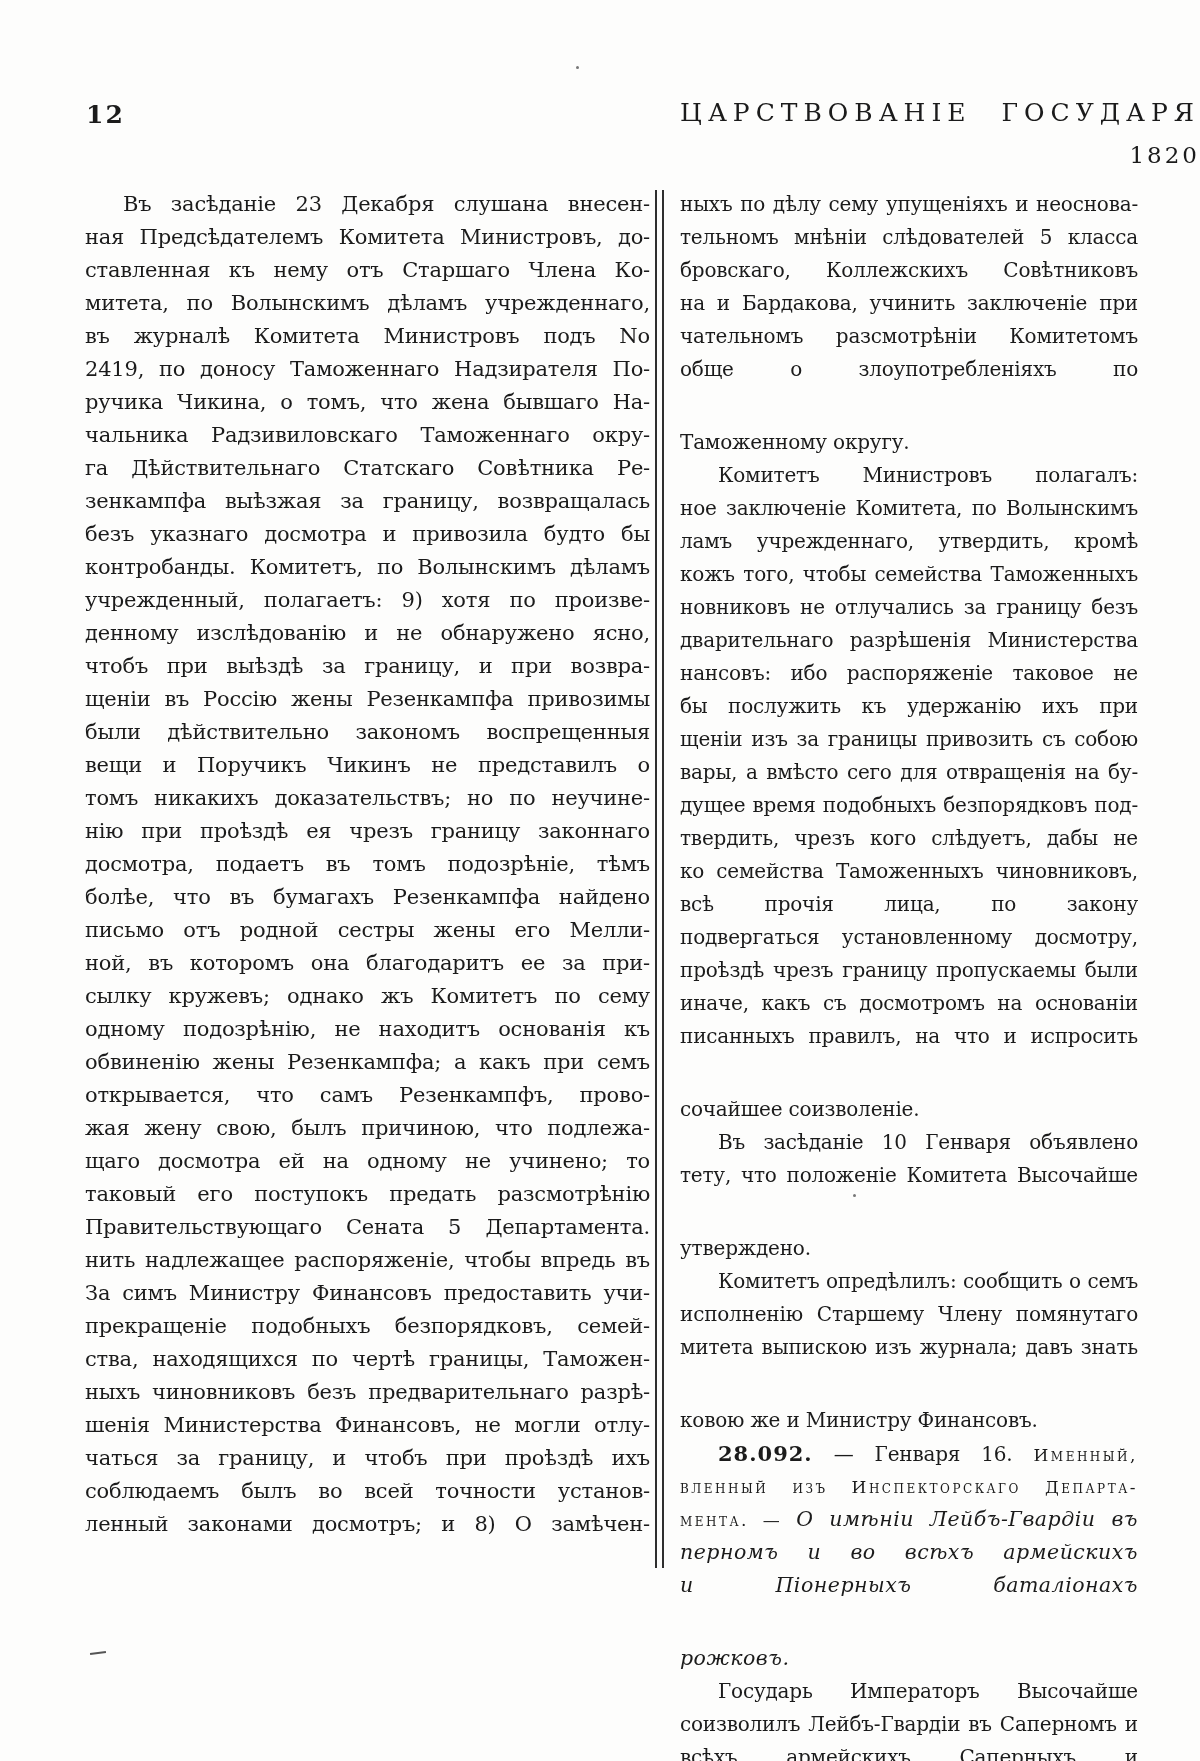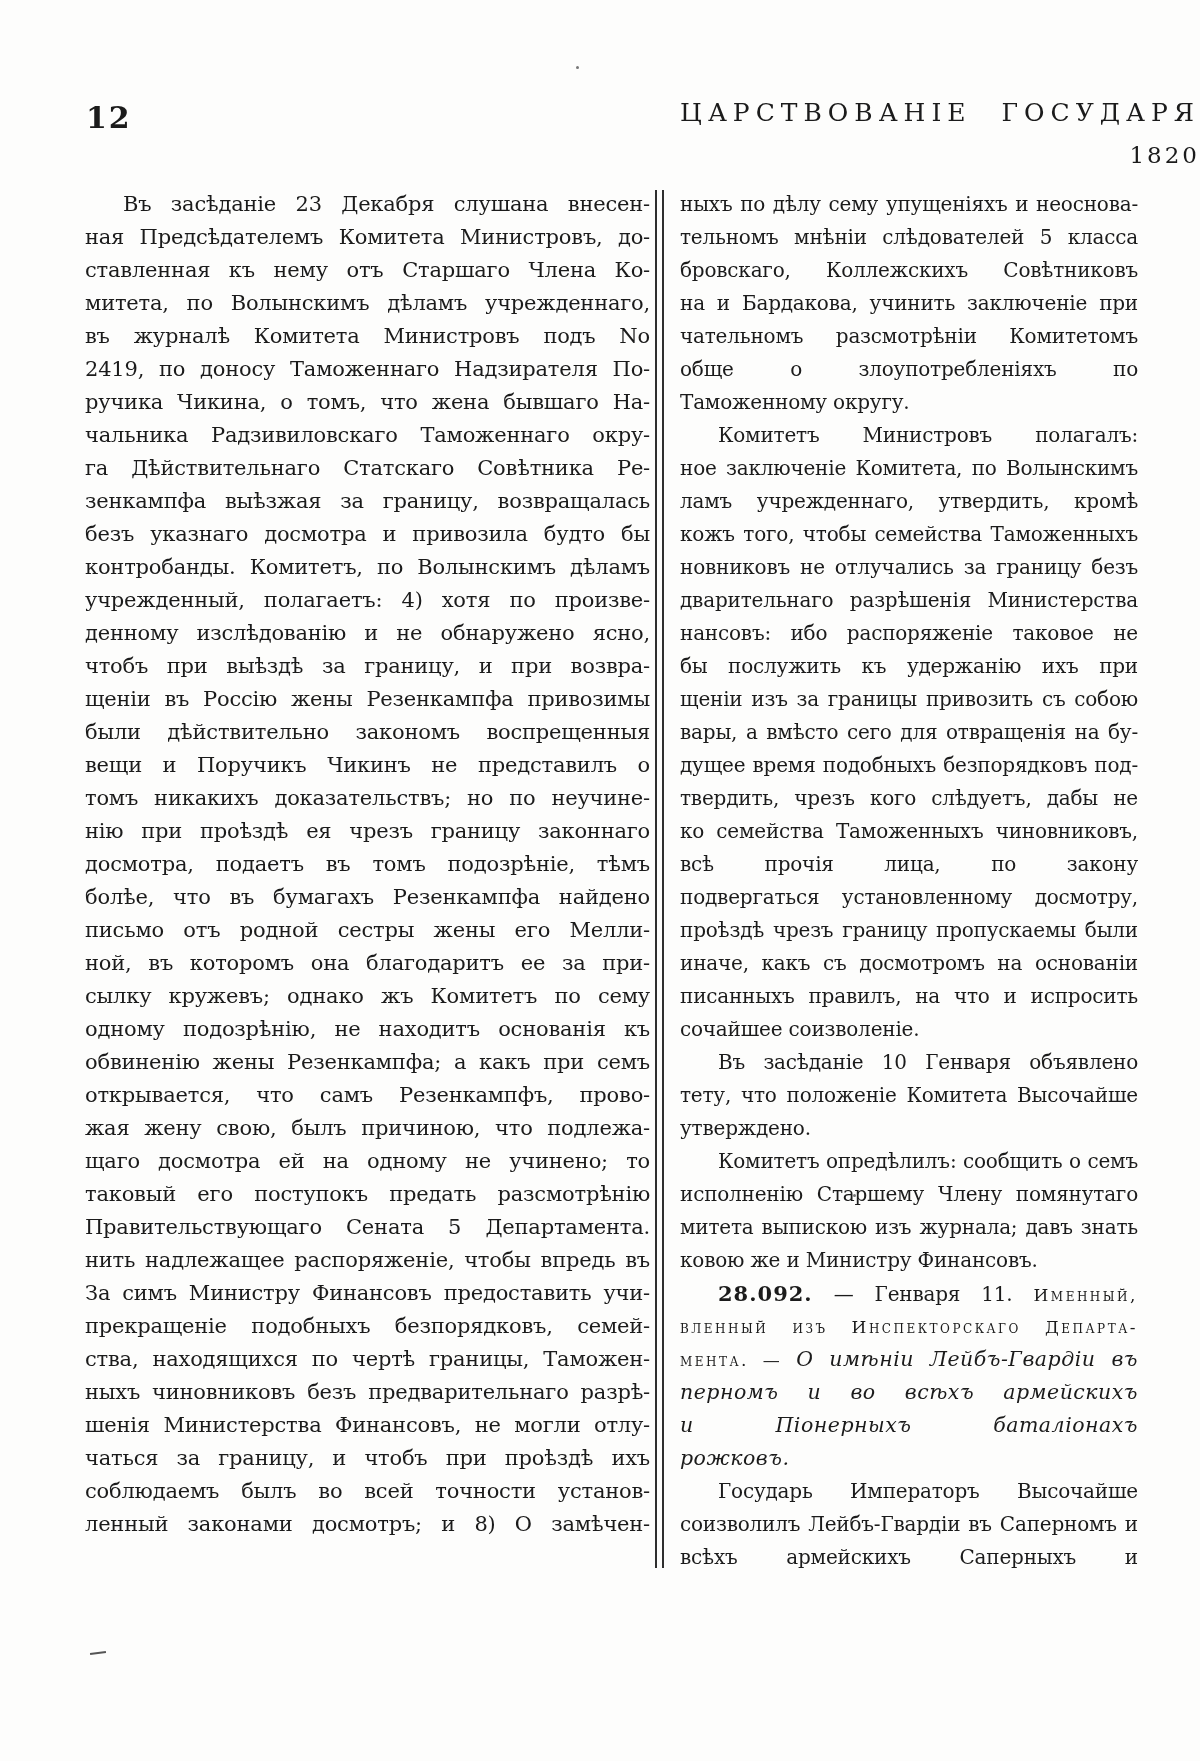--- a/index.html
+++ b/index.html
@@ -9,21 +9,21 @@
     height:1761px;
     background:#fdfdfc;
     font-family:"DejaVu Serif","Liberation Serif",serif;
     color:#1b1b1b;
     overflow:hidden;
   }
   
   .hdr-center{position:absolute;left:110px;width:1090px;text-align:right;}
   .pagenum{
     position:absolute;left:86px;top:100px;
-    font-size:30px;letter-spacing:2px;font-weight:bold;
+    font-size:25px;letter-spacing:2px;font-weight:bold;
   }
   .running-title{
     top:98px;
     font-size:25px;letter-spacing:6px;word-spacing:16px;font-weight:500;
   }
   .year{
     top:142px;
     font-size:23px;letter-spacing:3px;
   }
   
@@ -32,21 +32,21 @@
   .col-right{left:680px;width:458px;}
   .line{
     height:33px;line-height:33px;
     text-align:justify;text-align-last:justify;
     overflow:hidden;
     white-space:normal;
   }
   .col-left .line{font-size:21px;letter-spacing:-0.2px;}
   .col-right .line{font-size:20px;letter-spacing:-0.2px;}
   .line.indent{padding-left:38px;}
-  .line.end{text-align:left;text-align-last:left;}
+  .line.end{text-align:left;text-align-last:left;margin-top:40px;}
   
   .seg-n{}
   .seg-b{font-weight:bold;font-size:21px;letter-spacing:1px;}
   .seg-sc{font-variant:small-caps;font-size:17px;letter-spacing:2.5px;}
   .seg-i{font-style:italic;font-size:20.5px;letter-spacing:0.5px;word-spacing:3px;}
   
   .divider{
     position:absolute;left:655px;top:190px;height:1378px;width:5px;
     border-left:2px solid #2e2e2e;border-right:2px solid #2e2e2e;
   }
@@ -79,21 +79,21 @@
       <div class="line"><span class="seg-n">ставленная къ нему отъ Старшаго Члена Ко-</span></div>
       <div class="line"><span class="seg-n">митета, по Волынскимъ дѣламъ учрежденнаго,</span></div>
       <div class="line"><span class="seg-n">въ журналѣ Комитета Министровъ подъ No</span></div>
       <div class="line"><span class="seg-n">2419, по доносу Таможеннаго Надзирателя По-</span></div>
       <div class="line"><span class="seg-n">ручика Чикина, о томъ, что жена бывшаго На-</span></div>
       <div class="line"><span class="seg-n">чальника Радзивиловскаго Таможеннаго окру-</span></div>
       <div class="line"><span class="seg-n">га Дѣйствительнаго Статскаго Совѣтника Ре-</span></div>
       <div class="line"><span class="seg-n">зенкампфа выѣзжая за границу, возвращалась</span></div>
       <div class="line"><span class="seg-n">безъ указнаго досмотра и привозила будто бы</span></div>
       <div class="line"><span class="seg-n">контробанды. Комитетъ, по Волынскимъ дѣламъ</span></div>
-      <div class="line"><span class="seg-n">учрежденный, полагаетъ: 4) хотя по произве-</span></div>
+      <div class="line"><span class="seg-n">учрежденный, полагаетъ: 9) хотя по произве-</span></div>
       <div class="line"><span class="seg-n">денному изслѣдованію и не обнаружено ясно,</span></div>
       <div class="line"><span class="seg-n">чтобъ при выѣздѣ за границу, и при возвра-</span></div>
       <div class="line"><span class="seg-n">щеніи въ Россію жены Резенкампфа привозимы</span></div>
       <div class="line"><span class="seg-n">были дѣйствительно закономъ воспрещенныя</span></div>
       <div class="line"><span class="seg-n">вещи и Поручикъ Чикинъ не представилъ о</span></div>
       <div class="line"><span class="seg-n">томъ никакихъ доказательствъ; но по неучине-</span></div>
       <div class="line"><span class="seg-n">нію при проѣздѣ ея чрезъ границу законнаго</span></div>
       <div class="line"><span class="seg-n">досмотра, подаетъ въ томъ подозрѣніе, тѣмъ</span></div>
       <div class="line"><span class="seg-n">болѣе, что въ бумагахъ Резенкампфа найдено</span></div>
       <div class="line"><span class="seg-n">письмо отъ родной сестры жены его Мелли-</span></div>
@@ -144,21 +144,21 @@
       <div class="line"><span class="seg-n">иначе, какъ съ досмотромъ на основаніи пред-</span></div>
       <div class="line"><span class="seg-n">писанныхъ правилъ, на что и испросить Вы-</span></div>
       <div class="line end"><span class="seg-n">сочайшее соизволеніе.</span></div>
       <div class="line indent"><span class="seg-n">Въ засѣданіе 10 Генваря объявлено Коми-</span></div>
       <div class="line"><span class="seg-n">тету, что положеніе Комитета Высочайше</span></div>
       <div class="line end"><span class="seg-n">утверждено.</span></div>
       <div class="line indent"><span class="seg-n">Комитетъ опредѣлилъ: сообщить о семъ къ</span></div>
       <div class="line"><span class="seg-n">исполненію Старшему Члену помянутаго Ко-</span></div>
       <div class="line"><span class="seg-n">митета выпискою изъ журнала; давъ знать та-</span></div>
       <div class="line end"><span class="seg-n">ковою же и Министру Финансовъ.</span></div>
-      <div class="line indent"><span class="seg-b">28.092.</span><span class="seg-n"> — Генваря 11. </span><span class="seg-sc">Именный, объя-</span></div>
+      <div class="line indent"><span class="seg-b">28.092.</span><span class="seg-n"> — Генваря 16. </span><span class="seg-sc">Именный, объя-</span></div>
       <div class="line"><span class="seg-sc">вленный изъ Инспекторскаго Департа-</span></div>
       <div class="line"><span class="seg-sc">мента. — </span><span class="seg-i">О имѣніи Лейбъ-Гвардіи въ Са-</span></div>
       <div class="line"><span class="seg-i">перномъ и во всѣхъ армейскихъ Саперныхъ</span></div>
       <div class="line"><span class="seg-i">и Піонерныхъ баталіонахъ сигнальныхъ</span></div>
       <div class="line end"><span class="seg-i">рожковъ.</span></div>
       <div class="line indent"><span class="seg-n">Государь Императоръ Высочайше повелѣть</span></div>
       <div class="line"><span class="seg-n">соизволилъ Лейбъ-Гвардіи въ Саперномъ и во</span></div>
       <div class="line"><span class="seg-n">всѣхъ армейскихъ Саперныхъ и Піонерныхъ</span></div>
     </div>
 

